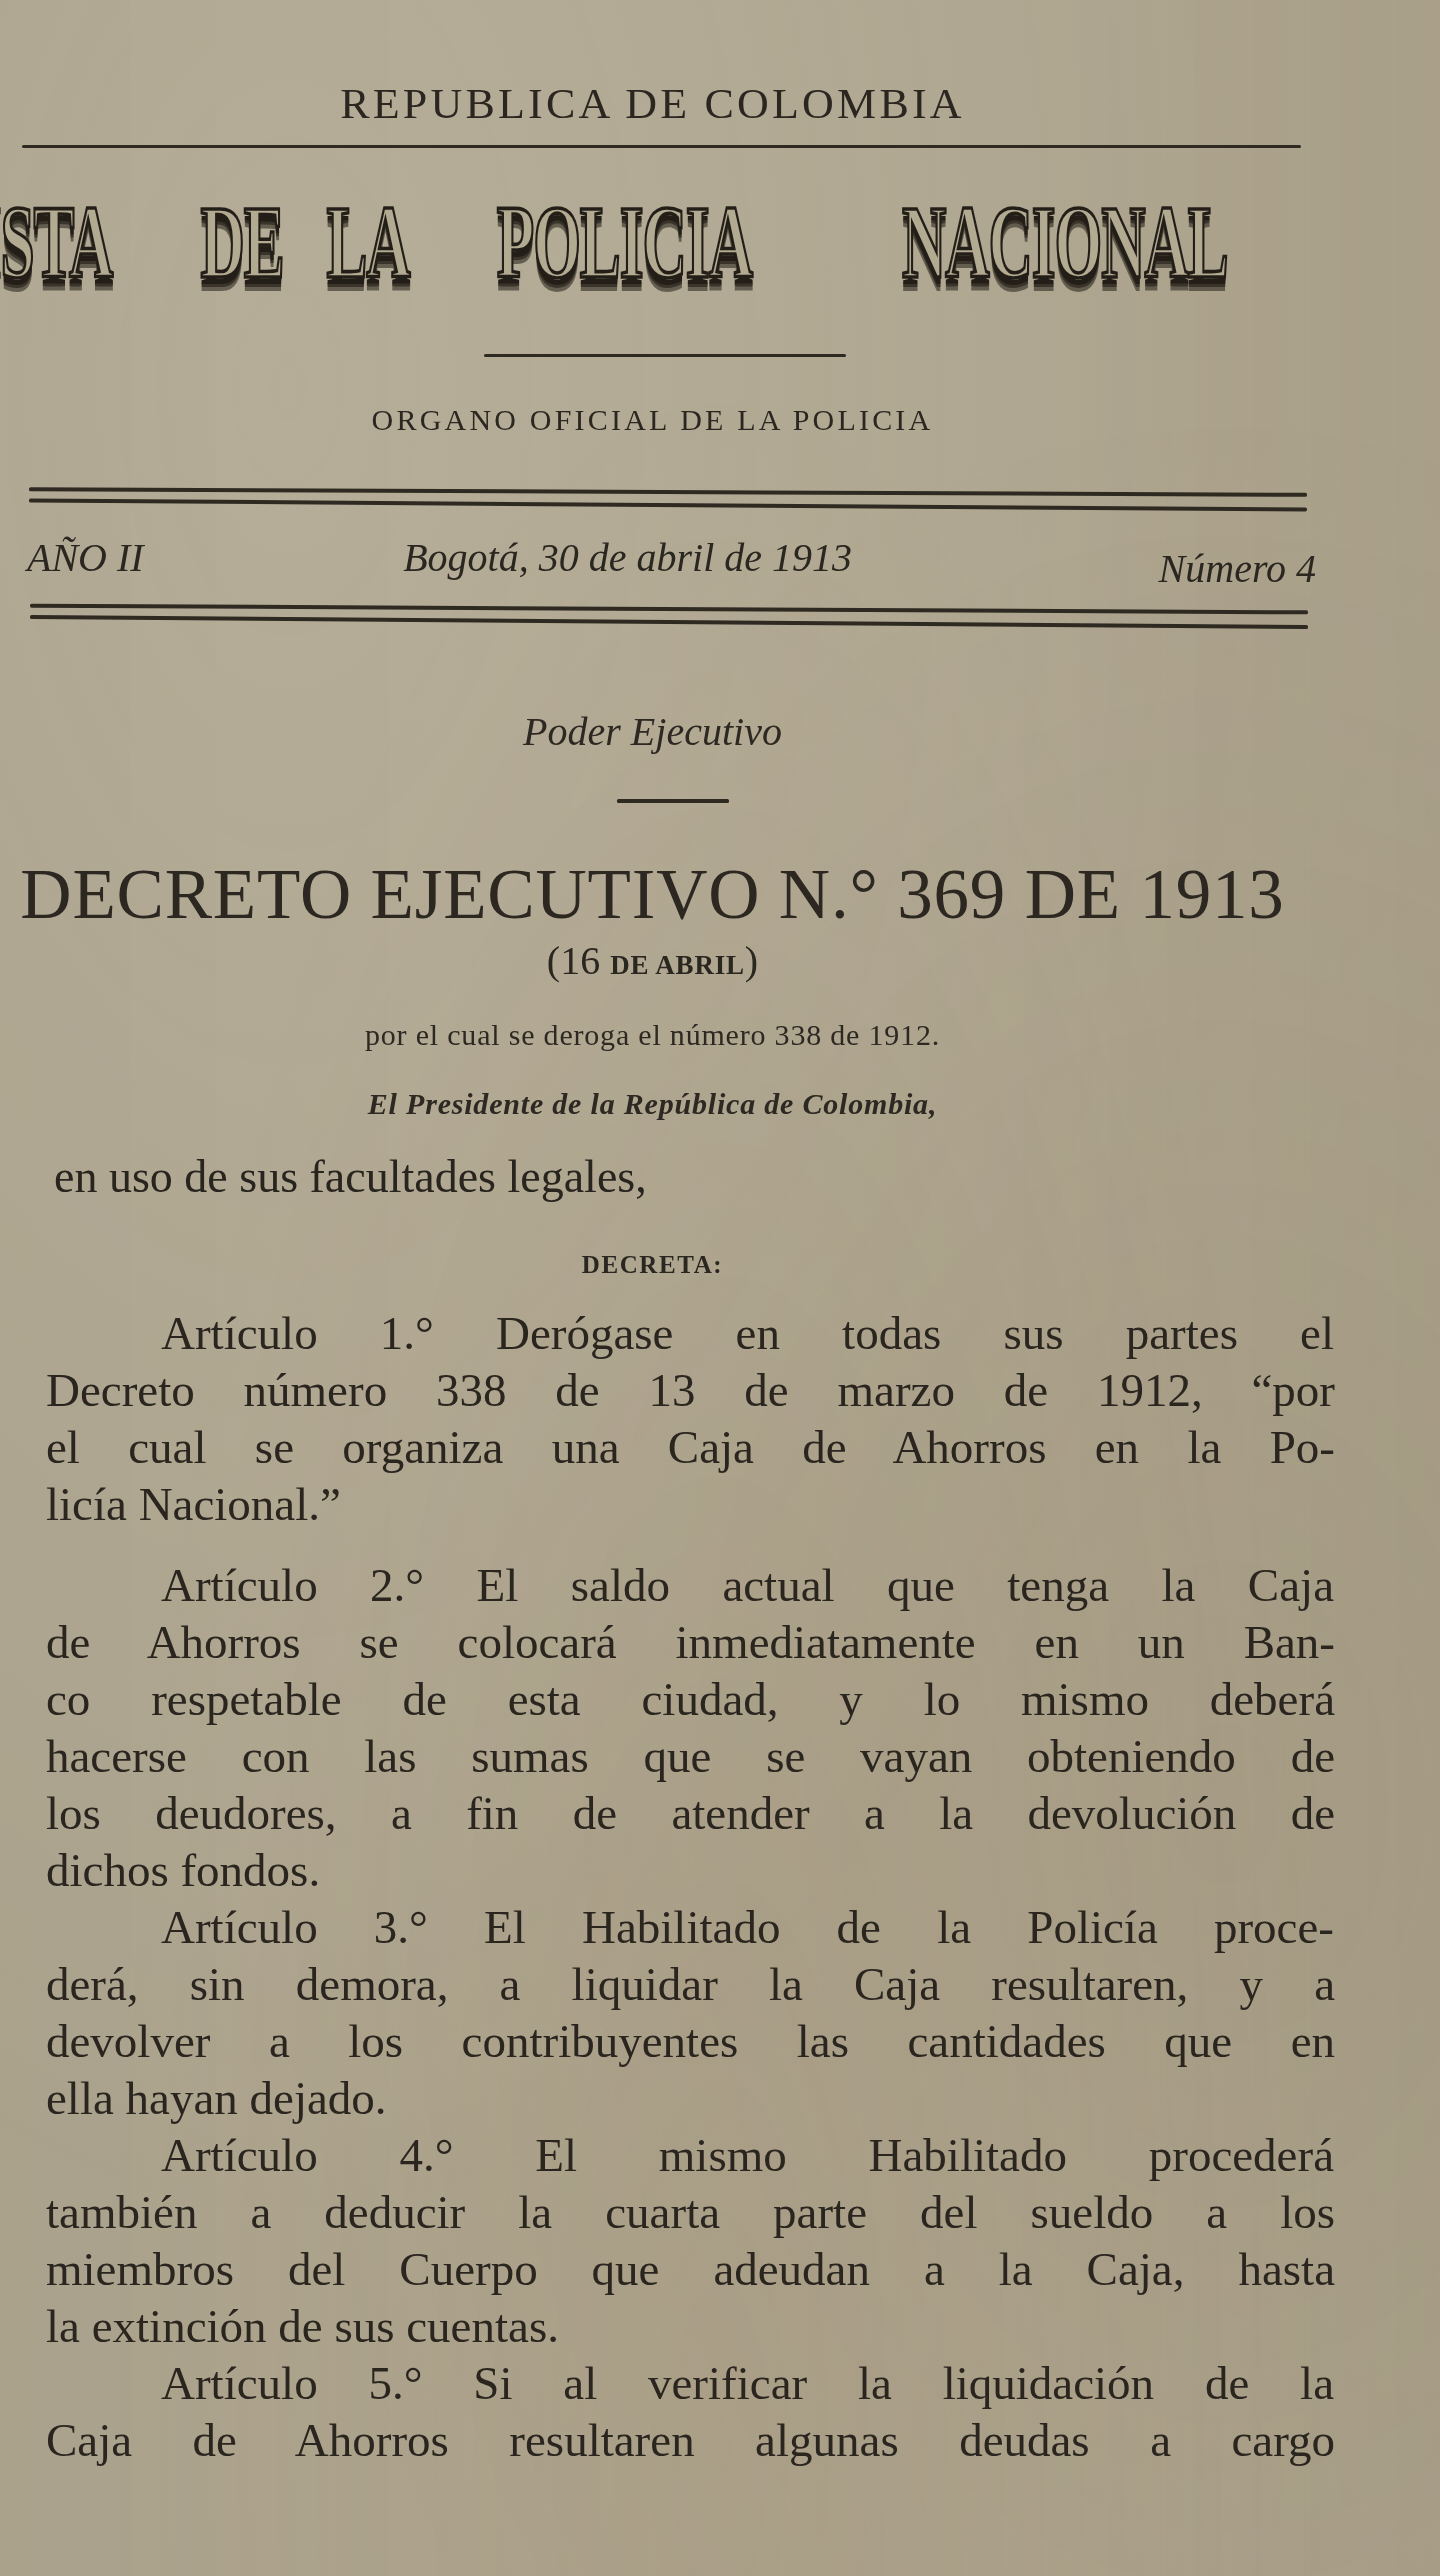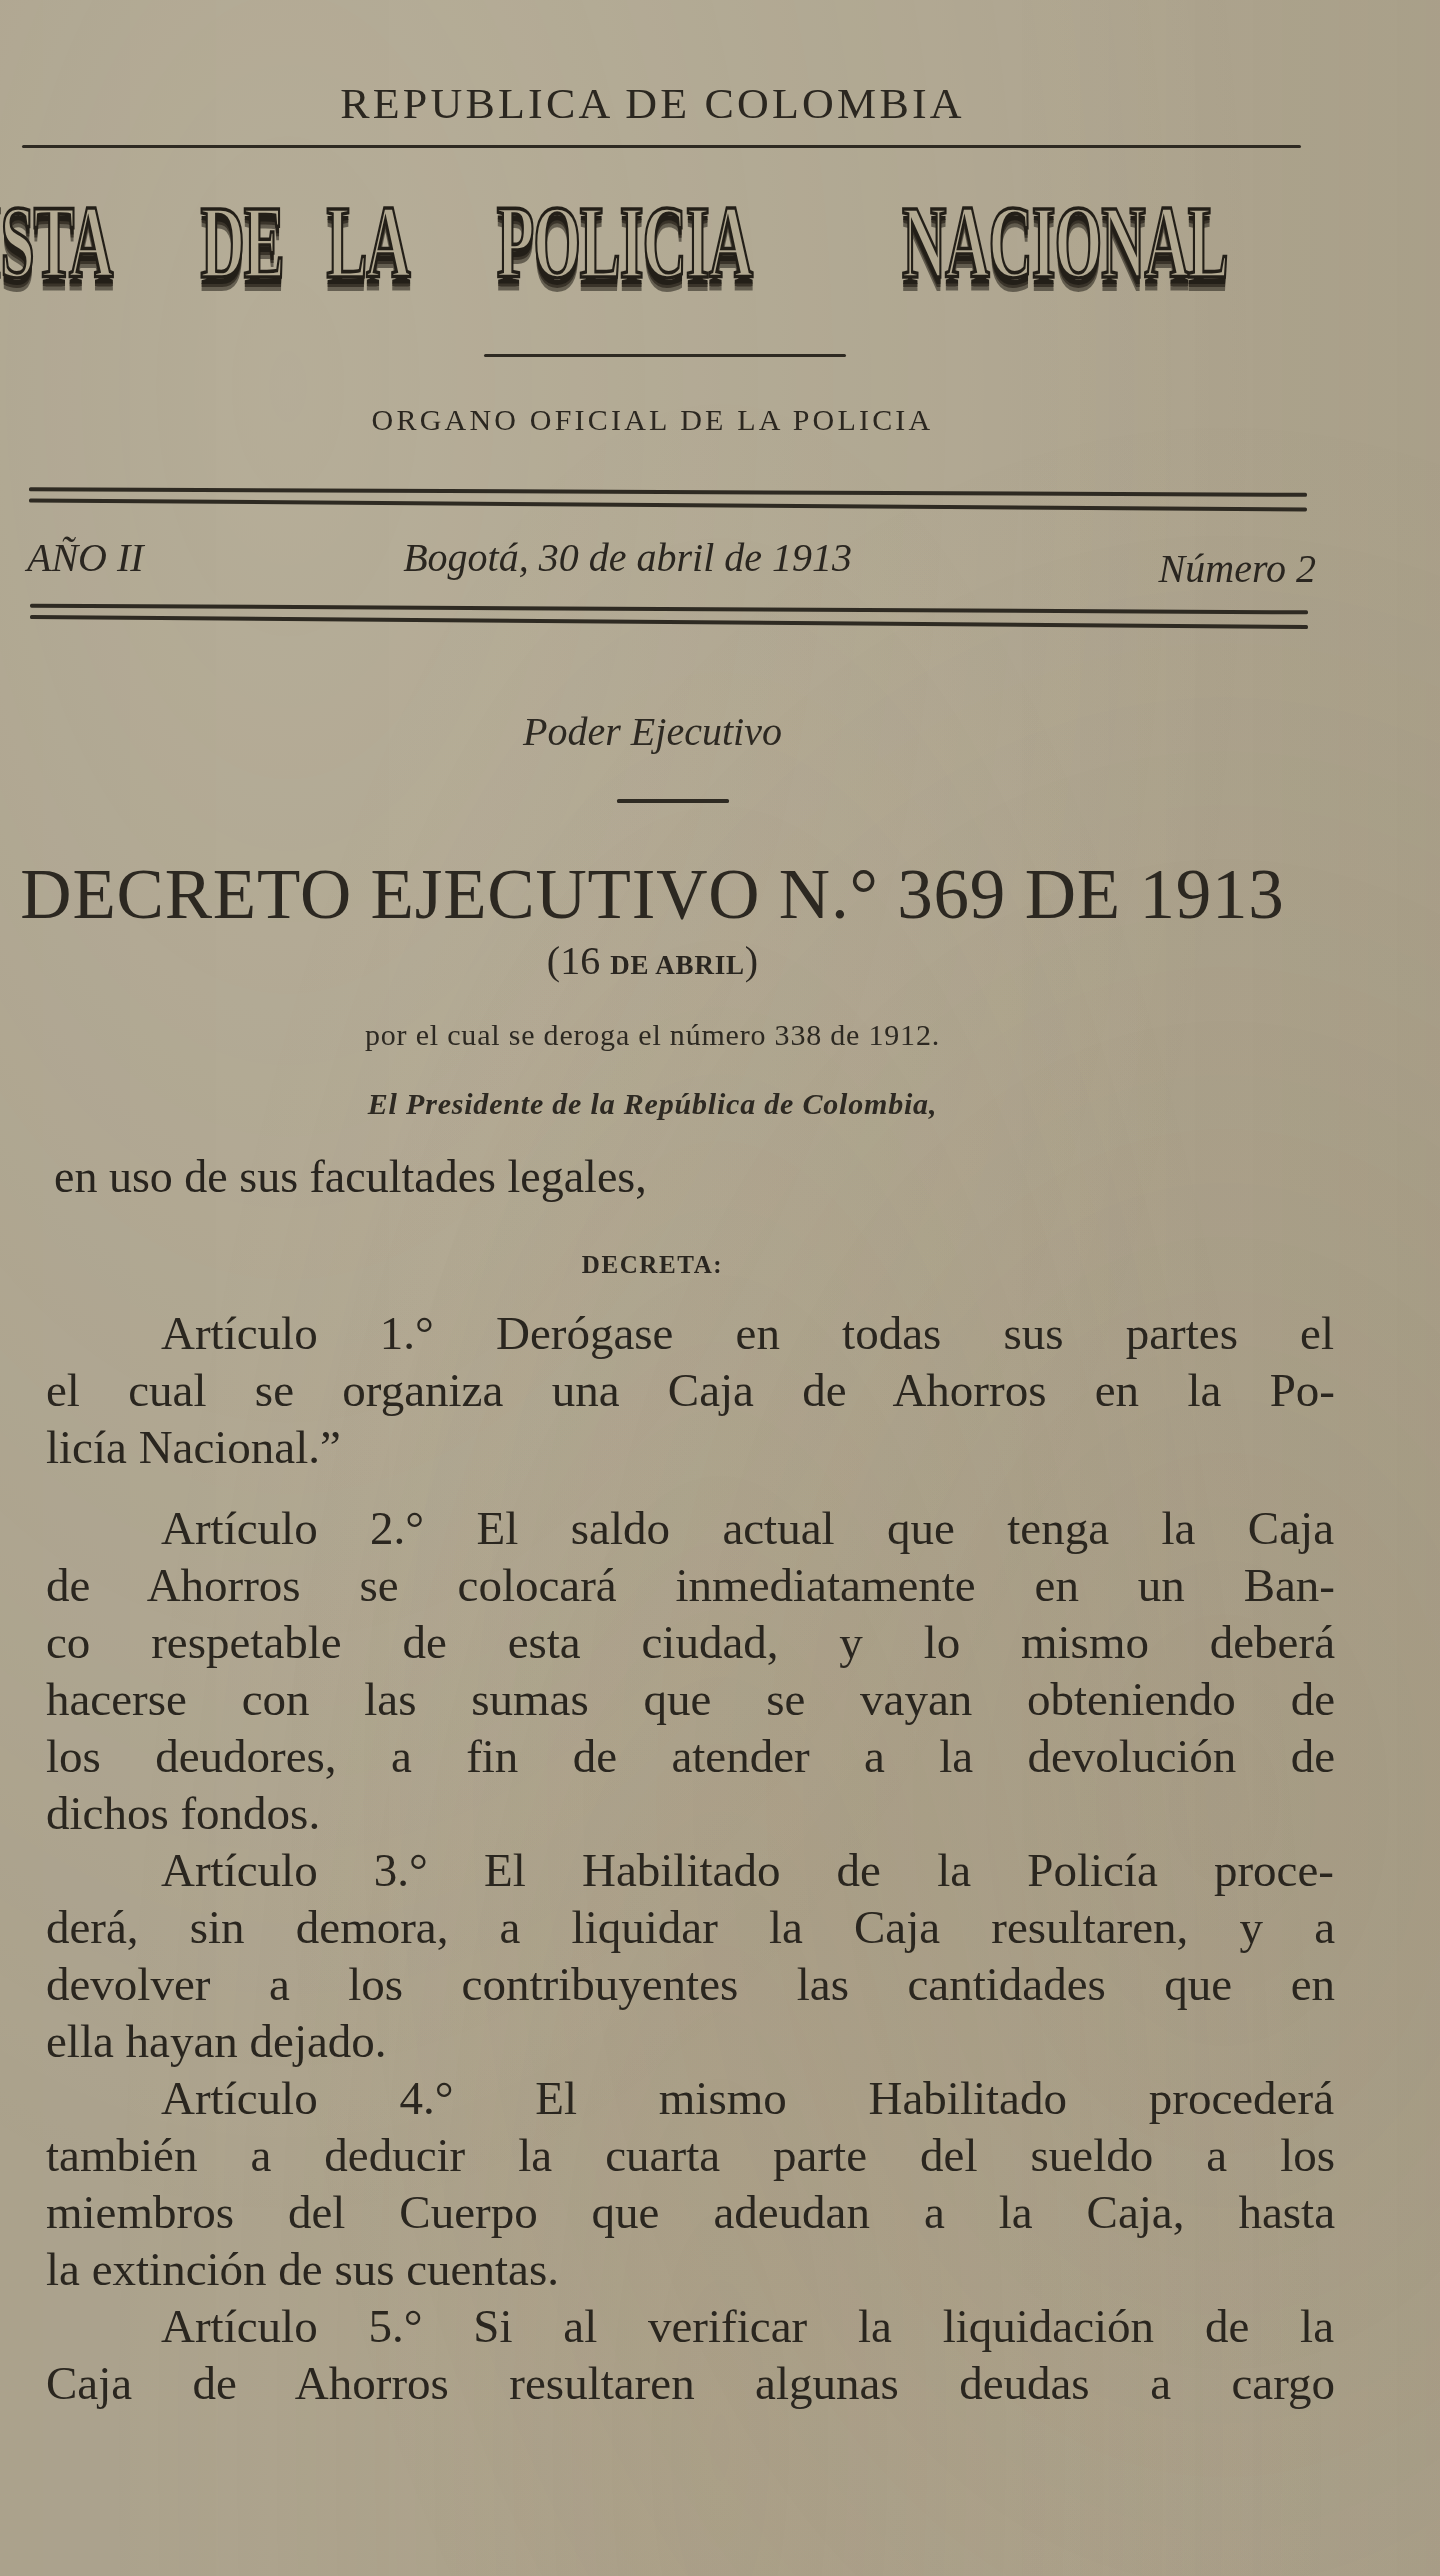--- a/index.html
+++ b/index.html
@@ -105,41 +105,42 @@
 <div class="rule" style="top:354px;left:484px;width:362px;height:3.2px;"></div>
 
 <div class="abs center organo">ORGANO OFICIAL DE LA POLICIA</div>
 
 <div class="rule" style="top:490px;left:28.5px;width:1278px;height:4px;transform:rotate(0.25deg);"></div>
 <div class="rule" style="top:503px;left:28.5px;width:1278px;height:4px;transform:rotate(0.4deg);"></div>
 
 <div class="abs dateline">
   <span>AÑO II</span>
   <span class="mid">Bogotá, 30 de abril de 1913</span>
-  <span class="num">Número 2</span>
+  <span class="num">Número 4</span>
 </div>
 
 <div class="rule" style="top:607px;left:30px;width:1278px;height:4px;transform:rotate(0.3deg);"></div>
 <div class="rule" style="top:620px;left:30px;width:1278px;height:4px;transform:rotate(0.45deg);"></div>
 
 <div class="abs center poder">Poder Ejecutivo</div>
 <div class="rule" style="top:799px;left:617px;width:112px;height:4px;"></div>
 
 <div class="abs center title">DECRETO EJECUTIVO N.° 369 DE 1913</div>
 <div class="abs center subdate">
   <span>(16 </span><span class="sc">DE ABRIL</span><span>)</span>
 </div>
 <div class="abs center porel">por el cual se deroga el número 338 de 1912.</div>
 <div class="abs center presidente">El Presidente de la República de Colombia,</div>
 <div class="abs enuso">en uso de sus facultades legales,</div>
 <div class="abs center decreta">DECRETA:</div>
 
 <div class="abs body">
   <div>
     <span class="line indent">Artículo 1.° Derógase en todas sus partes el</span>
+    <span class="line">Decreto número 338 de 13 de marzo de 1912, “por</span>
     <span class="line">el cual se organiza una Caja de Ahorros en la Po-</span>
     <span class="line last">licía Nacional.”</span>
   </div>
   <span class="gap"></span>
   <div>
     <span class="line indent">Artículo 2.° El saldo actual que tenga la Caja</span>
     <span class="line">de Ahorros se colocará inmediatamente en un Ban-</span>
     <span class="line">co respetable de esta ciudad, y lo mismo deberá</span>
     <span class="line">hacerse con las sumas que se vayan obteniendo de</span>
     <span class="line">los deudores, a fin de atender a la devolución de</span>

